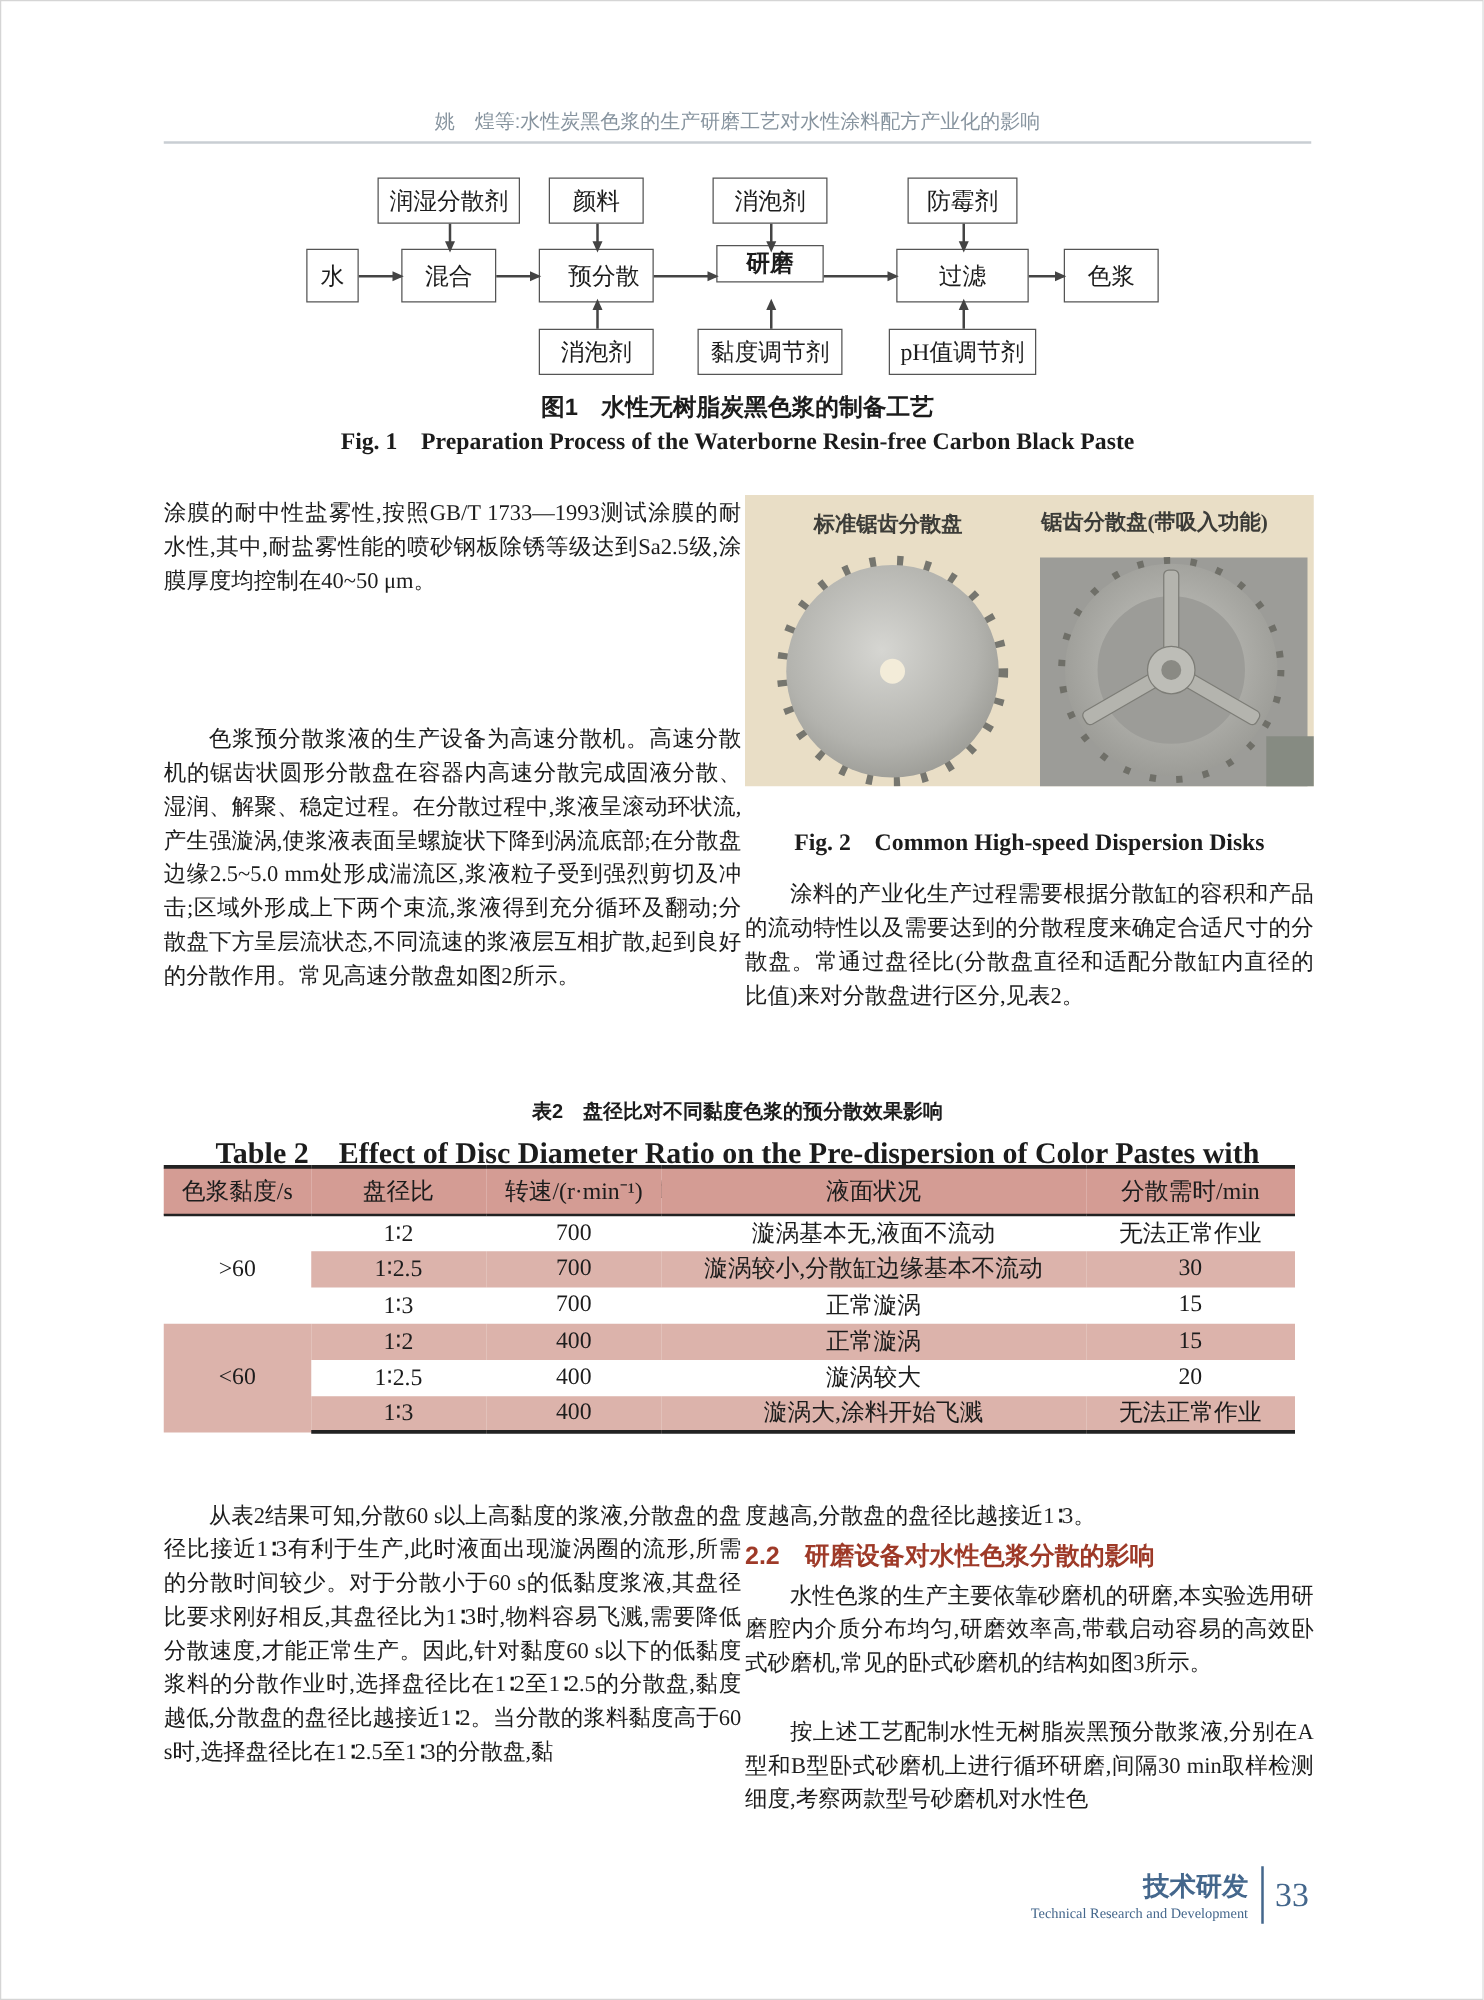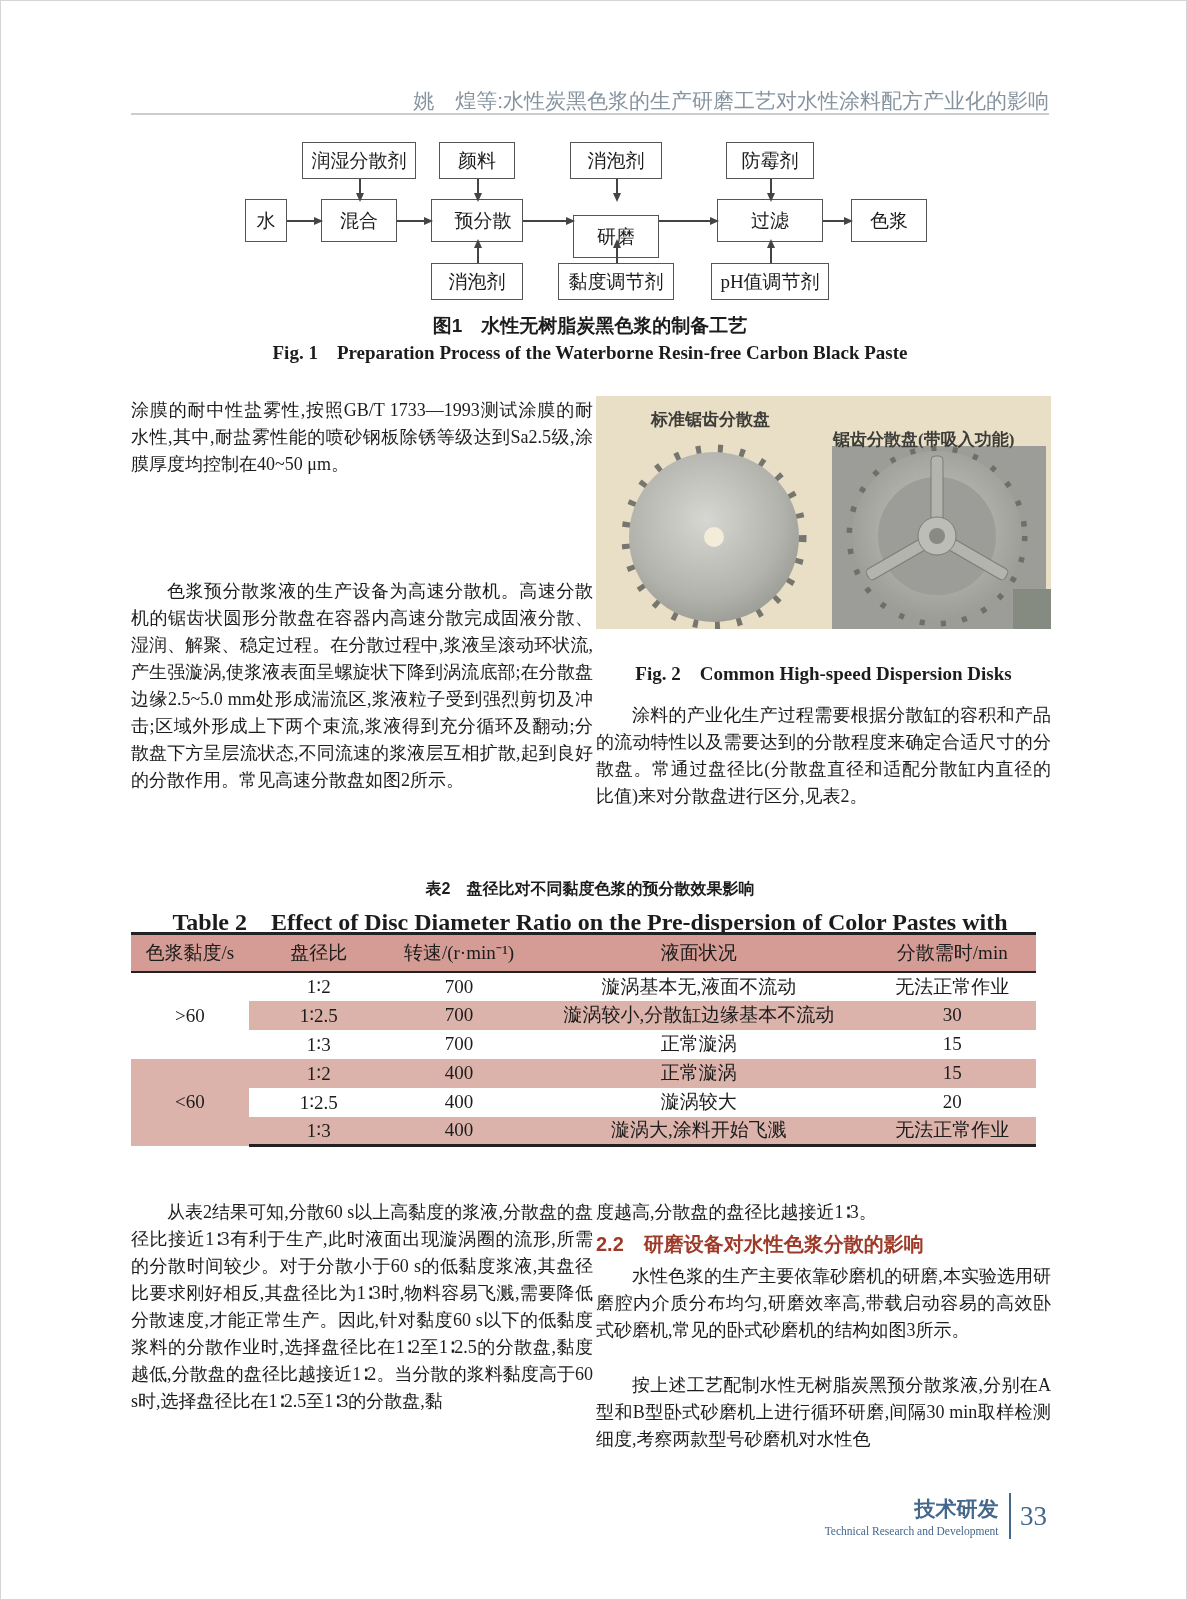--- a/index.html
+++ b/index.html
@@ -1,22 +1,22 @@
 <!DOCTYPE html>
 <html><head>
 <meta charset="utf-8">
 <style>
   * { margin:0; padding:0; box-sizing:border-box; }
   body { background:#ffffff; font-family:"Liberation Serif", serif; color:#1c1c1c; }
   .page { position:relative; width:1187px; height:1600px; background:#fff; overflow:hidden;
           border:1px solid #d5d5d5; }
 
   
-  .running-title { position:absolute; top:86px; left:130px; width:918px; text-align:right;
-                   font-size:21px; color:#87949f; font-family:"Liberation Sans", sans-serif; }
+  .running-title { position:absolute; top:86px; left:130px; width:918px; text-align:center;
+                   font-size:16px; color:#87949f; font-family:"Liberation Sans", sans-serif; }
   .header-rule { position:absolute; top:112px; left:130px; width:918px; height:2px; background:#c9ced3; }
 
   
   .flowchart { position:absolute; top:137px; left:240px; width:700px; height:170px; }
   .fbox { position:absolute; border:1.5px solid #555; background:#fff; display:flex;
           align-items:center; justify-content:center; font-size:19px; }
   .arr-h { position:absolute; height:0; border-top:2px solid #444; }
   .arr-h::after { content:""; position:absolute; right:-2px; top:-5px;
         border-left:9px solid #444; border-top:4px solid transparent; border-bottom:4px solid transparent; }
   .arr-down { position:absolute; width:0; border-left:2px solid #444; }
@@ -81,21 +81,21 @@
   <div class="flowchart">
 
     <div class="fbox" style="left:61px;  top:4px;  width:114px; height:37px;">润湿分散剂</div>
     <div class="fbox" style="left:198px; top:4px;  width:76px;  height:37px;">颜料</div>
     <div class="fbox" style="left:329px; top:4px;  width:92px;  height:37px;">消泡剂</div>
     <div class="fbox" style="left:485px; top:4px;  width:88px;  height:37px;">防霉剂</div>
 
     <div class="fbox" style="left:4px;   top:61px; width:42px;  height:43px;">水</div>
     <div class="fbox" style="left:80px;  top:61px; width:76px;  height:43px;">混合</div>
     <div class="fbox" style="left:190px; top:61px; width:92px;  height:43px;padding-left:12px;">预分散</div>
-    <div class="fbox" style="left:332px; top:77px; width:86px;  height:43px;">研磨</div>
+    <div class="fbox" style="left:332px; top:58px; width:86px;  height:30px;font-weight:bold;">研磨</div>
     <div class="fbox" style="left:476px; top:61px; width:106px; height:43px;">过滤</div>
     <div class="fbox" style="left:610px; top:61px; width:76px;  height:43px;">色浆</div>
 
     <div class="fbox" style="left:190px; top:125px; width:92px;  height:37px;">消泡剂</div>
     <div class="fbox" style="left:317px; top:125px; width:116px; height:37px;">黏度调节剂</div>
     <div class="fbox" style="left:470px; top:125px; width:118px; height:37px;">pH值调节剂</div>
 
     <div class="arr-h" style="left:46px;  top:82px; width:34px;"></div>
     <div class="arr-h" style="left:156px; top:82px; width:34px;"></div>
     <div class="arr-h" style="left:282px; top:82px; width:50px;"></div>
@@ -146,21 +146,21 @@
         <g fill="#b4b4ae" stroke="#7d7d77" stroke-width="1">
           <rect x="335" y="60" width="12" height="86" rx="4" transform="rotate(0 341 140)"></rect>
           <rect x="335" y="60" width="12" height="86" rx="4" transform="rotate(120 341 140)"></rect>
           <rect x="335" y="60" width="12" height="86" rx="4" transform="rotate(240 341 140)"></rect>
         </g>
         <circle cx="341" cy="140" r="19" fill="#bdbdb7" stroke="#7d7d77"></circle>
         <circle cx="341" cy="140" r="8" fill="#8a8a84"></circle>
       </g>
     </svg>
     <div class="fig2-label" style="left:55px; top:12px;">标准锯齿分散盘</div>
-    <div class="fig2-label" style="left:237px; top:10px;margin-top:22px;">锯齿分散盘(带吸入功能)</div>
+    <div class="fig2-label" style="left:237px; top:10px;">锯齿分散盘(带吸入功能)</div>
   </div>
   <div class="col-right caption-en" style="top:660px;">Fig. 2　Common High-speed Dispersion Disks</div>
   <div class="col-right para indent" style="top:701px;">涂料的产业化生产过程需要根据分散缸的容积和产品的流动特性以及需要达到的分散程度来确定合适尺寸的分散盘。常通过盘径比(分散盘直径和适配分散缸内直径的比值)来对分散盘进行区分,见表2。</div>
 
   <div class="tbl-title-cn">表2　盘径比对不同黏度色浆的预分散效果影响</div>
   <div class="tbl-title-en">Table 2　Effect of Disc Diameter Ratio on the Pre-dispersion of Color Pastes with Different Viscosity</div>
   <table class="t2">
     <colgroup>
         <col style="width:13%">
         <col style="width:15.5%">

